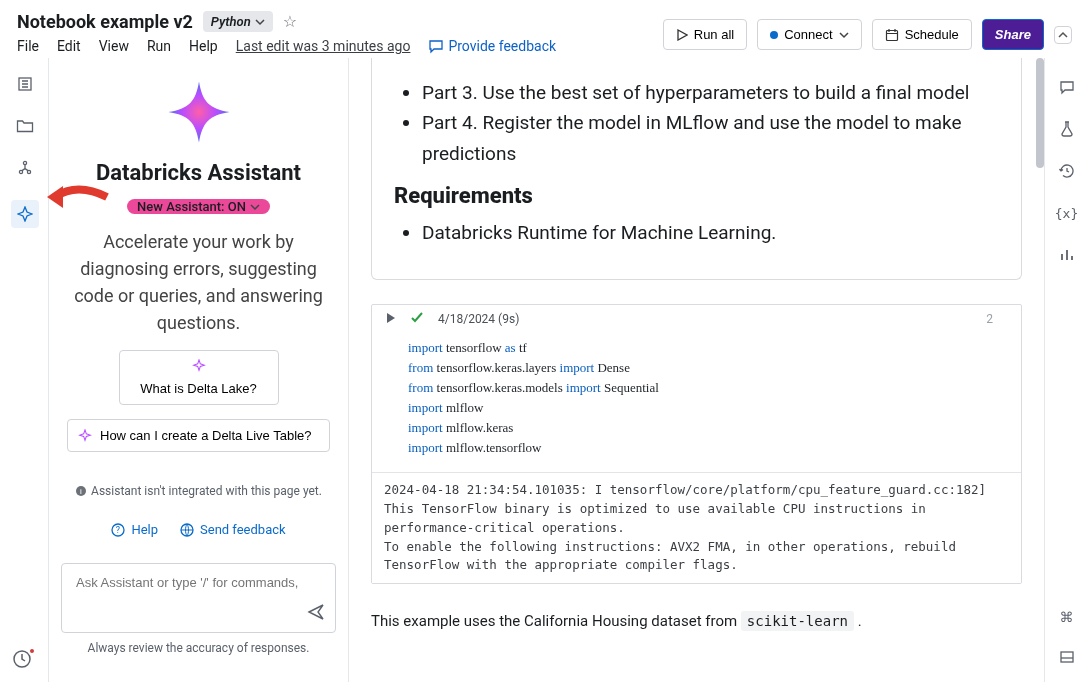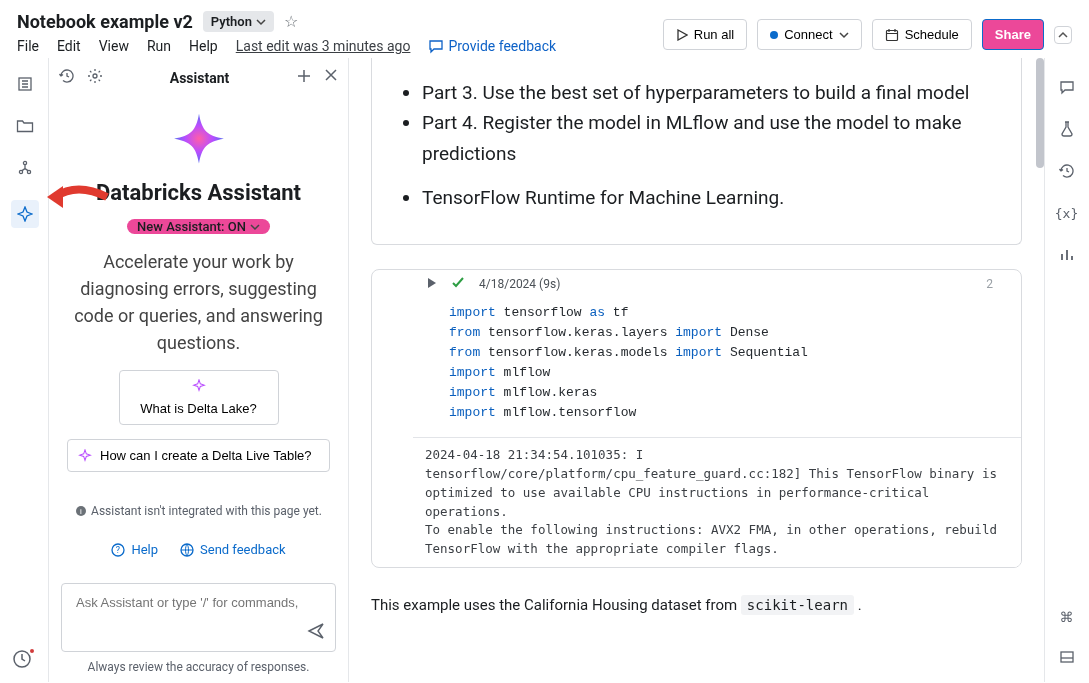--- a/index.html
+++ b/index.html
@@ -3,29 +3,29 @@
 <meta charset="utf-8">
 <style>
   * { box-sizing: border-box; }
   html, body { margin:0; padding:0; font-family:-apple-system,BlinkMacSystemFont,"Segoe UI",Roboto,Helvetica,Arial,sans-serif; font-size:13px; color:#1b1e21; background:#fff; }
   .app { display:flex; flex-direction:column; width:1089px; height:683px; border:1px solid #fff; position:relative; overflow:hidden;}
   
   .topbar { display:flex; align-items:flex-start; justify-content:space-between; padding:10px 16px 4px 16px; }
   .top-left { display:flex; flex-direction:column; gap:6px; }
   .title-row { display:flex; align-items:center; gap:10px; }
   .nb-title { font-size:18px; font-weight:700; }
-  .lang-pill { background:#e5e7ea; border-radius:4px; padding:3px 8px; font-size:13px; font-weight:600; display:flex; align-items:center; gap:4px; cursor:pointer;}
+  .lang-pill { background:#e5e7ea; border-radius:4px; padding:3px 8px; font-size:13px; font-weight:600; display:flex; align-items:center; gap:4px; cursor:pointer;font-style:italic;}
   .star { font-size:16px; color:#6b7177; cursor:pointer;}
   .menu-row { display:flex; align-items:center; gap:18px; font-size:14px; color:#1b1e21;}
   .menu-row .mitem { cursor:pointer; }
   .edit-info { text-decoration:underline; color:#3b3f44; cursor:pointer;}
   .feedback { color:#0e62c7; display:flex; align-items:center; gap:4px; cursor:pointer;}
   .top-right { display:flex; align-items:center; gap:10px; padding-top:8px;}
   .btn { border:1px solid #d0d3d8; background:#fff; border-radius:4px; padding:7px 12px; font-size:13px; font-weight:500; display:flex; align-items:center; gap:6px; cursor:pointer;}
-  .btn.primary { background:#ec4899; border-color:#0b6bcb; color:#fff; font-weight:600;}
+  .btn.primary { background:#4c1d95; border-color:#0b6bcb; color:#fff; font-weight:600;font-style:italic;}
   .btn .dot { width:8px; height:8px; border-radius:50%; background:#0b6bcb; display:inline-block;}
   .chev { width:18px; height:18px; border:1px solid #d0d3d8; border-radius:4px; display:flex; align-items:center; justify-content:center; color:#555; cursor:pointer;}
   
   .body { flex:1; display:flex; min-height:0; }
   .left-rail { width:48px; border-right:1px solid #e5e7ea; display:flex; flex-direction:column; align-items:center; padding-top:16px; gap:22px; position:relative;}
   .rail-icon { width:20px; height:20px; color:#5b616b; cursor:pointer; display:flex; align-items:center; justify-content:center;}
   .rail-icon.active { background:#e9f1fb; border-radius:4px; padding:4px; width:28px; height:28px; color:#0b6bcb;}
   .arrow { position:absolute; top:122px; left:44px; pointer-events:none;}
   .time-badge { position:absolute; bottom:10px; left:10px; width:24px; height:24px; }
   .time-badge svg{ width:22px; height:22px; color:#5b616b;}
@@ -50,26 +50,26 @@
   .ask-box input { border:none; outline:none; width:100%; font-size:13px; color:#6b7177; background:transparent;}
   .send-icon { position:absolute; right:10px; bottom:8px; color:#5b616b; cursor:pointer;}
   .disclaimer { font-size:12px; color:#5b616b; text-align:center; margin-top:4px;}
   
   .main { flex:1; overflow:auto; background:#fff; position:relative;}
   .content { padding:0 22px 40px 22px; }
   .md-cell { border:1px solid #d9dbdf; border-top:none; border-radius:0 0 6px 6px; padding:16px 22px; margin-bottom:24px;}
   .md-cell ul { margin:4px 0 14px 0; padding-left:28px; }
   .md-cell li { font-size:19px; line-height:1.6; }
   .md-cell h2 { font-size:22px; margin:8px 0 10px 0; font-weight:800;}
-  .code-cell { border:1px solid #d9dbdf; border-radius:8px; overflow:hidden; margin-bottom:28px;padding-left:41px;}
+  .code-cell { border:1px solid #d9dbdf; border-radius:2px; overflow:hidden; margin-bottom:28px;}
   .cell-head { display:flex; align-items:center; gap:14px; padding:6px 14px; font-size:12px; color:#4b5157;}
   .play { color:#5b616b; cursor:pointer;}
   .check { color:#2e9e44;}
   .gutter { color:#9aa0a6; margin-left:auto; padding-right:14px;}
-  .code-block { font-family:Liberation Mono, monospace; font-size:13px; line-height:1.55; padding:4px 18px 14px 36px; white-space:pre; color:#24292e;}
+  .code-block { font-family:Liberation Serif, serif; font-size:13px; line-height:1.55; padding:4px 18px 14px 36px; white-space:pre; color:#24292e;}
   .kw { color:#0a5fbe;}
   .output { border-top:1px solid #e2e4e8; background:#fff; font-family:SFMono-Regular,Menlo,Consolas,monospace; font-size:12.5px; padding:8px 12px; color:#3b3f44; white-space:pre-wrap; line-height:1.5;}
   .section-h { font-size:26px; font-weight:800; margin:10px 0 12px 0;}
   .section-p { font-size:15px; }
   .inline-code { font-family:SFMono-Regular,Menlo,Consolas,monospace; background:#f2f3f5; padding:2px 6px; border-radius:3px; font-size:14px;}
   
   .right-rail { width:44px; border-left:1px solid #e5e7ea; display:flex; flex-direction:column; align-items:center; padding-top:20px; gap:24px; color:#5b616b;}
   .right-rail .ricon { cursor:pointer; width:18px; height:18px; display:flex; align-items:center; justify-content:center;}
   .right-rail .bottom { margin-top:auto; margin-bottom:16px; display:flex; flex-direction:column; gap:22px; align-items:center;}
   .scrollbar { position:absolute; right:0; top:0; width:8px; height:110px; background:#c2c5cc; border-radius:4px;}
@@ -173,41 +173,20 @@
       <div class="time-badge">
         <svg viewBox="0 0 22 22">
             <circle cx="11" cy="11" r="8" fill="none" stroke="#5b616b" stroke-width="1.5"></circle>
             <path d="M11 6v5l3 2" stroke="#5b616b" stroke-width="1.5" fill="none"></path>
           </svg>
         <span class="time-dot"></span>
       </div>
     </div>
 
     <div class="assist-panel">
-      <div class="assist-head">
-        <div class="left-icons">
-          <span><svg width="16" height="16" viewBox="0 0 16 16">
-                <path d="M2 8a6 6 0 1 1 2 4.5M2 8l-1.5-2M2 8l2-1.5" fill="none" stroke="#5b616b" stroke-width="1.3"></path>
-                <path d="M8 5v3l2 1" stroke="#5b616b" stroke-width="1.3" fill="none"></path>
-              </svg></span>
-          <span><svg width="16" height="16" viewBox="0 0 16 16">
-                <circle cx="8" cy="8" r="2" fill="none" stroke="#5b616b" stroke-width="1.3"></circle>
-                <path d="M8 1v2M8 13v2M1 8h2M13 8h2M3 3l1.4 1.4M11.6 11.6L13 13M13 3l-1.4 1.4M4.4 11.6L3 13" stroke="#5b616b" stroke-width="1.3"></path>
-              </svg></span>
-        </div>
-        <span class="assist-title">Assistant</span>
-        <div class="right-icons">
-          <span><svg width="16" height="16" viewBox="0 0 16 16">
-                <path d="M8 2v12M2 8h12" stroke="#5b616b" stroke-width="1.5"></path>
-              </svg></span>
-          <span><svg width="14" height="14" viewBox="0 0 14 14">
-                <path d="M2 2l10 10M12 2L2 12" stroke="#5b616b" stroke-width="1.5"></path>
-              </svg></span>
-        </div>
-      </div>
       <div class="assist-body">
         <svg class="star-logo" viewBox="0 0 100 100">
           <defs>
             <radialGradient id="g1" cx="50%" cy="50%" r="60%">
               <stop offset="0%" stop-color="#ff5ea8"></stop>
               <stop offset="45%" stop-color="#b94dff"></stop>
               <stop offset="100%" stop-color="#2b7de9"></stop>
             </radialGradient>
           </defs>
           <path d="M50 5 C55 35 65 45 95 50 C65 55 55 65 50 95 C45 65 35 55 5 50 C35 45 45 35 50 5 Z" fill="url(#g1)"></path>
@@ -268,22 +247,23 @@
     </div>
 
     <div class="main">
       <div class="scrollbar"></div>
       <div class="content">
         <div class="md-cell">
           <ul>
             <li>Part 3. Use the best set of hyperparameters to build a final model</li>
             <li>Part 4. Register the model in MLflow and use the model to make predictions</li>
           </ul>
+          <h2>Requirements</h2>
           <ul>
-              <li>TensorFlow Runtime for Machine Learning.</li>
+              <li>Databricks Runtime for Machine Learning.</li>
             </ul>
         </div>
 
         <div class="code-cell">
           <div class="cell-head">
             <span class="play">
               <svg width="10" height="12" viewBox="0 0 10 12">
                   <path d="M1 1l8 5-8 5z" fill="#5b616b"></path>
                 </svg>
             </span>

